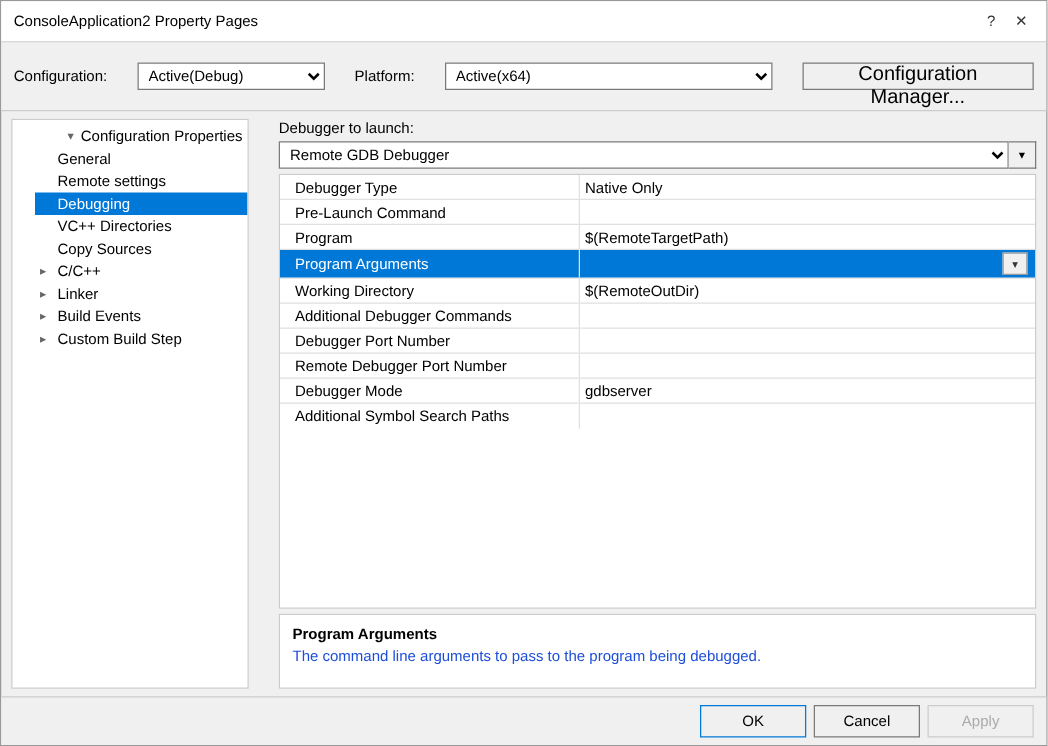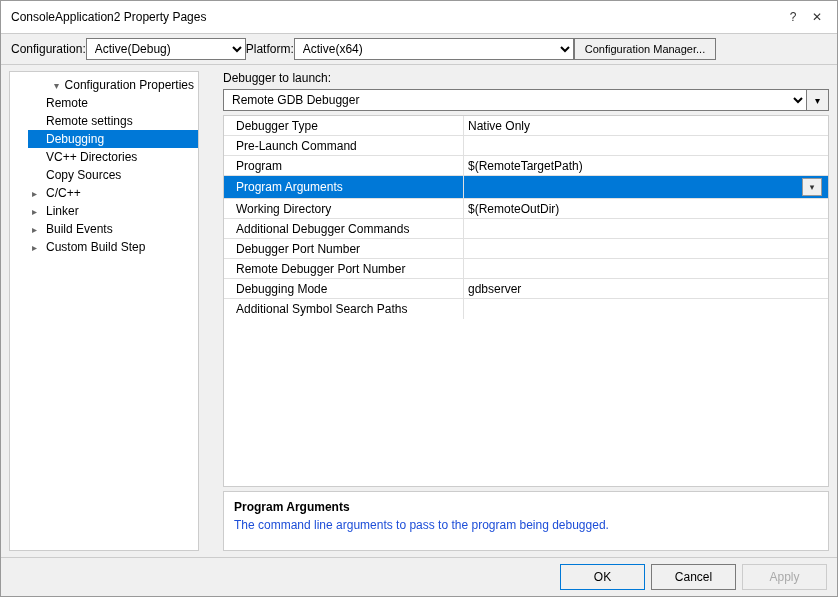--- a/index.html
+++ b/index.html
@@ -48,44 +48,45 @@
       cursor: pointer;
       display: flex;
       align-items: center;
       justify-content: center;
       font-size: 12px;
       color: #333;
     }
 
     .toolbar {
       background: #f0f0f0;
-      padding: 4px 10px;
-      display: flex;
-      align-items: center;
-      gap: 0;
+      padding: 16px 10px;
+      display: flex;
+      align-items: center;
+      gap: 24px;
       border-bottom: 1px solid #ccc;
+      justify-content: center;
     }
     .toolbar label {
       font-size: 12px;
       color: #000;
     }
     .toolbar select, .combo-box {
       height: 22px;
       font-size: 12px;
       border: 1px solid #7a7a7a;
       background: #fff;
       padding: 0 4px;
       cursor: pointer;
     }
     .config-select { width: 160px; }
     .platform-select { width: 280px; }
     .config-manager-btn {
       height: 22px;
       padding: 0 10px;
-      font-size: 11px;
+      font-size: 16px;
       border: 1px solid #7a7a7a;
       background: #f0f0f0;
       cursor: pointer;
     }
 
     .main-content {
       display: flex;
       flex: 1;
       overflow: hidden;
       padding: 6px 8px;
@@ -291,21 +292,21 @@
 
     <div class="left-panel">
       <div class="tree-root">
         <div class="tree-item tree-root-item">
           <span class="arrow expanded"></span>
           <span>Configuration Properties</span>
         </div>
 
         <div class="tree-item indent1">
           <span class="arrow empty"></span>
-          <span>Remote</span>
+          <span>General</span>
         </div>
         <div class="tree-item indent1">
           <span class="arrow empty"></span>
           <span>Remote settings</span>
         </div>
         <div class="tree-item indent1 selected">
           <span class="arrow empty"></span>
           <span>Debugging</span>
         </div>
         <div class="tree-item indent1">
@@ -377,21 +378,21 @@
         </div>
         <div class="prop-row">
           <div class="prop-name">Debugger Port Number</div>
           <div class="prop-value"></div>
         </div>
         <div class="prop-row">
           <div class="prop-name">Remote Debugger Port Number</div>
           <div class="prop-value"></div>
         </div>
         <div class="prop-row">
-          <div class="prop-name">Debugging Mode</div>
+          <div class="prop-name">Debugger Mode</div>
           <div class="prop-value">gdbserver</div>
         </div>
         <div class="prop-row">
           <div class="prop-name">Additional Symbol Search Paths</div>
           <div class="prop-value"></div>
         </div>
 
       </div>
 
       <div class="info-panel">

